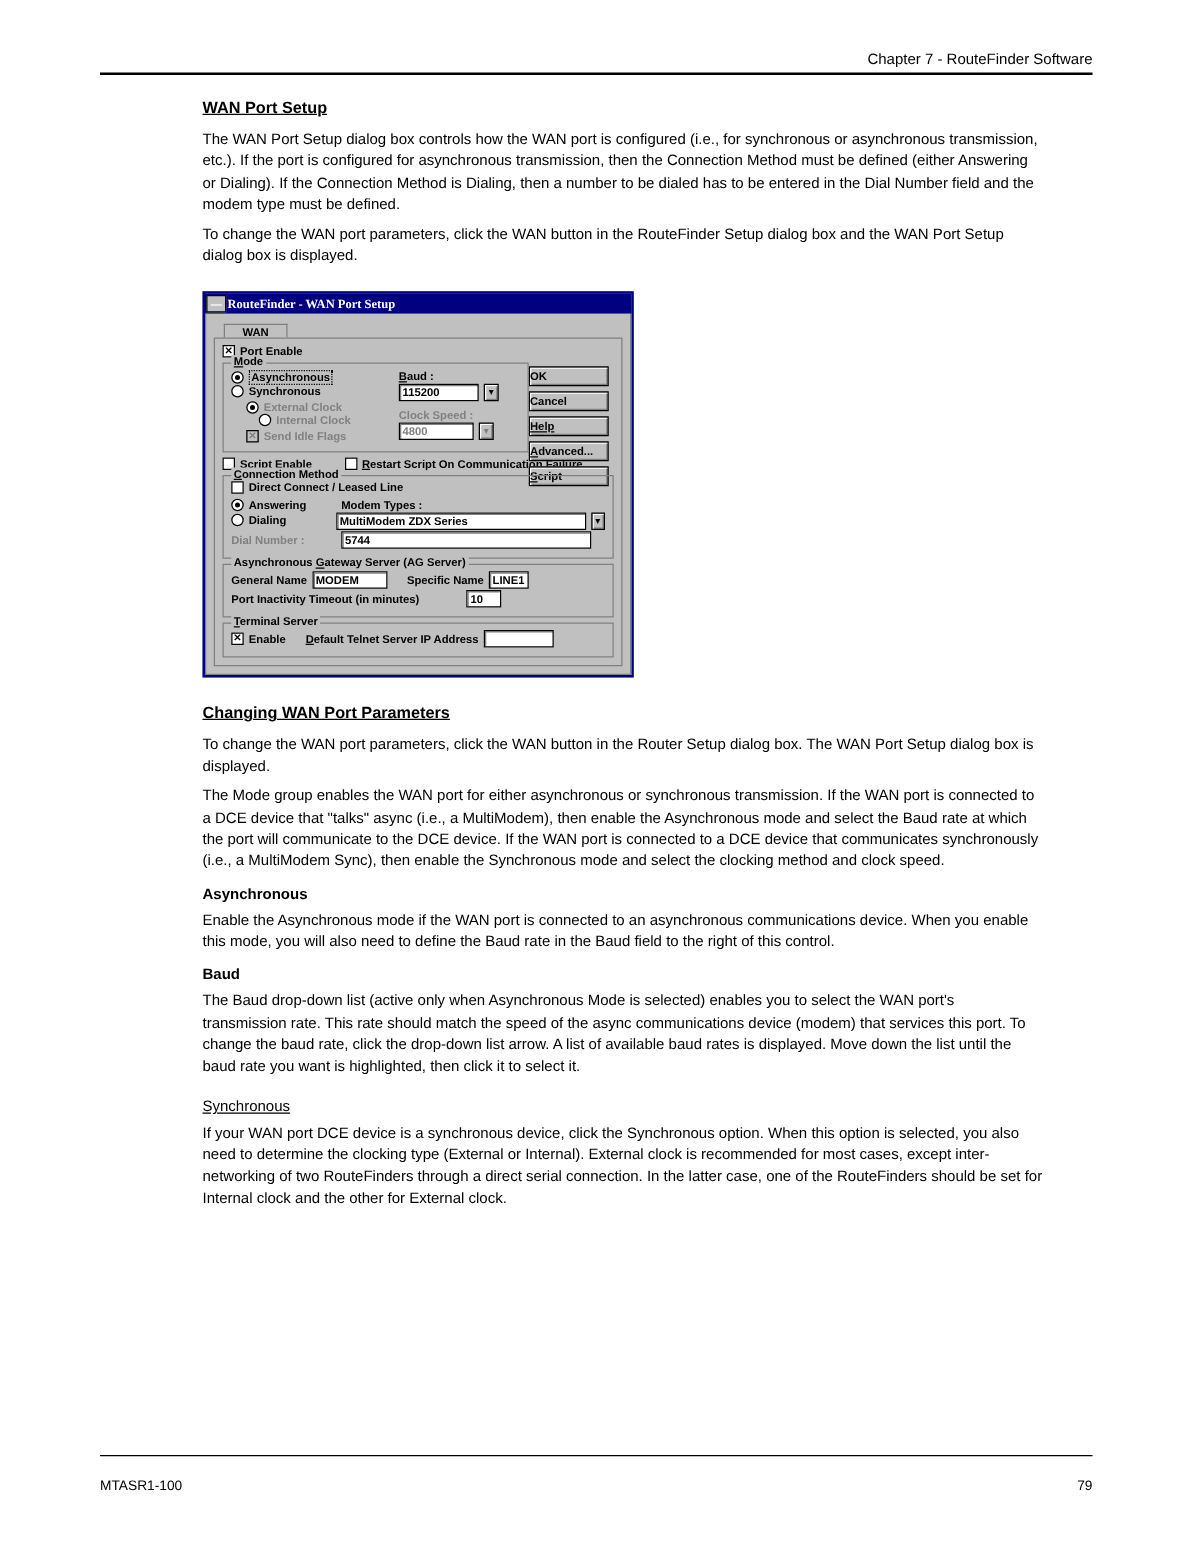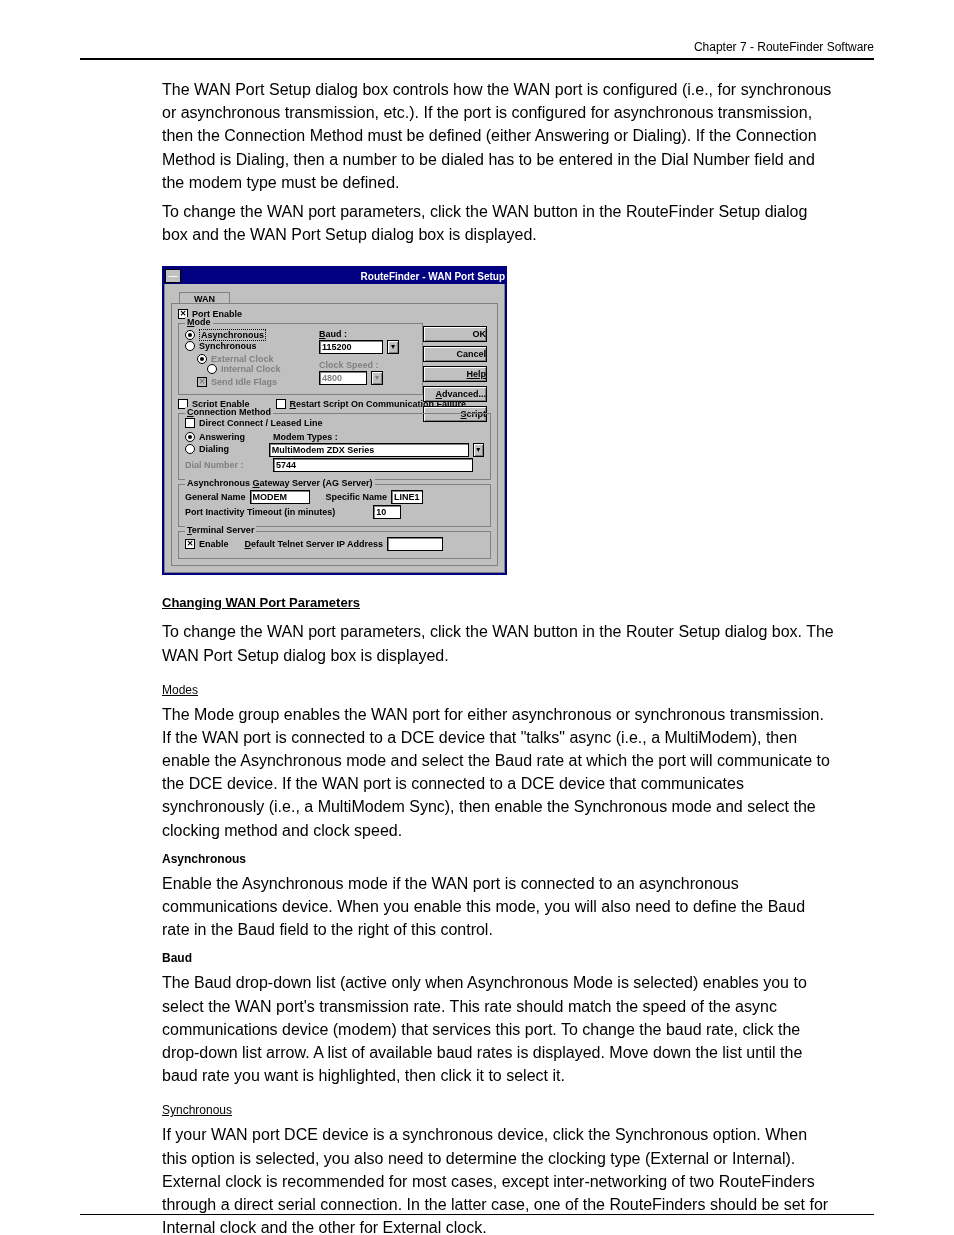--- a/index.html
+++ b/index.html
@@ -28,21 +28,21 @@
     font-size: 12px;
     margin-bottom: 4px;
   }
   .section-title {
     font-size: 13px;
     font-weight: bold;
     text-decoration: underline;
     margin: 14px 0 10px 82px;
   }
   .body-text {
-    font-size: 16px;
+    font-size: 12px;
     line-height: 1.45;
     margin: 0 40px 0 82px;
   }
   .body-text p { margin: 6px 0; }
   .sub-heading {
     font-size: 12px;
     text-decoration: underline;
     margin: 16px 0 6px 82px;
   }
   .subsub-heading {
@@ -74,22 +74,23 @@
   .sysmenu {
     width: 16px; height: 14px;
     background: #c0c0c0;
     border: 1px solid #000;
     margin: 1px;
     display: flex; align-items: center; justify-content: center;
     font-size: 9px;
   }
   .titletext {
     flex: 1;
-    text-align: right;
+    text-align: left;
     font-size: 10px;
+    font-family: Liberation Serif, serif;
   }
   .dlg-body {
     padding: 6px 6px 6px 6px;
     background: #c0c0c0;
     border: 1px solid #808080;
     border-top: none;
     position: relative;
   }
   .tab {
     position: relative;
@@ -120,21 +121,21 @@
     display: flex;
     flex-direction: column;
     gap: 4px;
   }
   .btn3d {
     background: #c0c0c0;
     border: 1px solid #000;
     box-shadow: inset 1px 1px 0 #fff, inset -1px -1px 0 #808080;
     font-size: 9px;
     padding: 1px 0;
-    text-align: right;
+    text-align: left;
     font-weight: bold;
     height: 16px;
     line-height: 13px;
   }
   .chk {
     display: inline-flex;
     align-items: center;
     gap: 4px;
     font-size: 9px;
     font-weight: bold;
@@ -229,20 +230,21 @@
 </head>
 <body>
 
 <div class="page">
   <div class="header-line">
     <span></span>
     <span>Chapter 7 - RouteFinder Software</span>
   </div>
   <hr class="hrule">
 
+  <div class="section-title">WAN Port Setup</div>
   <div class="body-text">
     <p>The WAN Port Setup dialog box controls how the WAN port is configured (i.e., for synchronous or asynchronous transmission, etc.). If the port is configured for asynchronous transmission, then the Connection Method must be defined (either Answering or Dialing). If the Connection Method is Dialing, then a number to be dialed has to be entered in the Dial Number field and the modem type must be defined.</p>
     <p>To change the WAN port parameters, click the WAN button in the RouteFinder Setup dialog box and the WAN Port Setup dialog box is displayed.</p>
   </div>
 
   <div class="dialog-wrap">
     <div class="dialog">
       <div class="titlebar">
         <div class="sysmenu">—</div>
         <div class="titletext">RouteFinder - WAN Port Setup</div>
@@ -291,21 +293,21 @@
                   </div>
               </div>
               <div class="mode-right" style="align-self:flex-start;">
                 <div class="fieldlabel"><span class="u">B</span>aud :</div>
                 <div class="row">
                   <span class="txtfield" style="width:64px;">115200</span>
                     <span class="dropbtn">▾</span>
                 </div>
                 <div class="fieldlabel disabled" style="margin-top:6px;">Clock Speed :</div>
                 <div class="row">
-                  <span class="txtfield disabled" style="width:48px;background:#fff;color:#808080">4800</span>
+                  <span class="txtfield disabled" style="width:60px;background:#fff;color:#808080">4800</span>
                     <span class="dropbtn disabled">▾</span>
                 </div>
               </div>
             </div>
           </div>
 
           
           <div class="row" style="margin-top:4px;">
             <span class="chk">
                 <span class="chkbox"></span>
@@ -382,21 +384,20 @@
         </div>
       </div>
     </div>
   </div>
 
   <div class="section-title">Changing WAN Port Parameters</div>
   <div class="body-text">
       <p>To change the WAN port parameters, click the WAN button in the Router Setup dialog box. The WAN Port Setup dialog box is displayed.</p>
     </div>
 
-  <div class="sub-heading">Modes</div>
   <div class="body-text">
       <p>The Mode group enables the WAN port for either asynchronous or synchronous transmission. If the WAN port is connected to a DCE device that "talks" async (i.e., a MultiModem), then enable the Asynchronous mode and select the Baud rate at which the port will communicate to the DCE device. If the WAN port is connected to a DCE device that communicates synchronously (i.e., a MultiModem Sync), then enable the Synchronous mode and select the clocking method and clock speed.</p>
     </div>
 
   <div class="subsub-heading">Asynchronous</div>
   <div class="body-text">
       <p>Enable the Asynchronous mode if the WAN port is connected to an asynchronous communications device. When you enable this mode, you will also need to define the Baud rate in the Baud field to the right of this control.</p>
     </div>
 
   <div class="subsub-heading">Baud</div>

